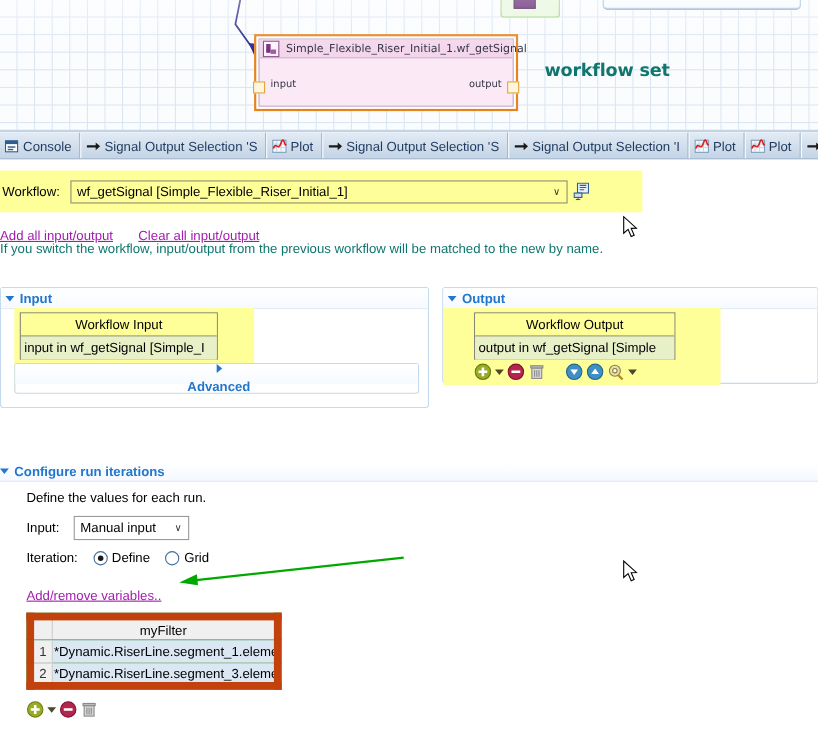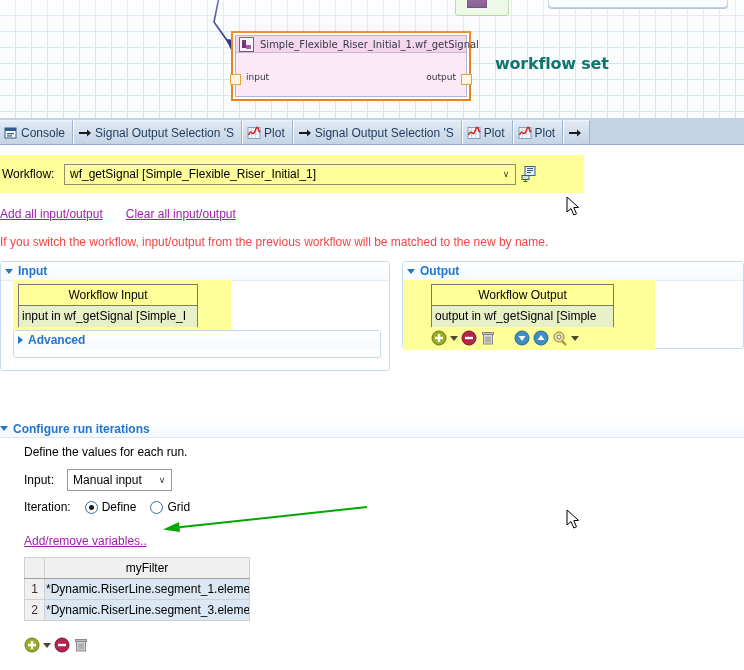--- a/index.html
+++ b/index.html
@@ -260,23 +260,23 @@
     font-size: 12px;
   }
   a.lk {
     color: #a21caf;
     text-decoration: underline;
     cursor: pointer;
   }
 
   .hint {
     position: absolute;
-    left: 0px; top: 90px;
-    font-size: 12px;
-    color: #ef4444;
+    left: 0px; top: 74px;
+    font-size: 12px;
+    color: #0f766e;
   }
 
   
   .group {
     position: absolute;
     border: 1px solid #c5d9ef;
     border-radius: 3px;
     background: #ffffff;
     box-sizing: border-box;
   }
@@ -375,21 +375,21 @@
   .radio.checked .dot::after {
     content: "";
     position: absolute; left: 3px; top: 3px;
     width: 5px; height: 5px; border-radius: 50%;
     background: #1a1a1a;
   }
 
   
   .vtable {
     position: absolute;
-    border: 1px solid #c2410c;
+    border: 7px solid #c2410c;
     border-collapse: collapse;
     background: #22c55e;
     font-size: 12px;
   }
   .vtable th, .vtable td {
     border: 1px solid #d0d0d0;
     padding: 0;
     height: 21px;
     box-sizing: border-box;
   }
@@ -480,20 +480,27 @@
     </div>
 
     <div class="tab">
       <svg class="ti" viewBox="0 0 14 14">
         <path d="M1 7 H10" stroke="#1a1a1a" stroke-width="2"></path>
         <polygon points="9,3.5 13,7 9,10.5" fill="#1a1a1a"></polygon>
       </svg>
       <span>Signal Output Selection 'S</span>
     </div>
 
+    <div class="tab">
+      <svg class="ti" viewBox="0 0 14 14">
+        <path d="M1 7 H10" stroke="#1a1a1a" stroke-width="2"></path>
+        <polygon points="9,3.5 13,7 9,10.5" fill="#1a1a1a"></polygon>
+      </svg>
+      <span>Signal Output Selection 'I</span>
+    </div>
 
     <div class="tab">
       <svg class="ti" viewBox="0 0 14 14">
         <rect x="1" y="1.5" width="12" height="11" fill="#f4f8fc" stroke="#7fa0c0"></rect>
         <path d="M1.5 8 h11 M1.5 5 h11 M4.5 1.8 v10 M8.5 1.8 v10" stroke="#b9cde0" stroke-width="0.7"></path>
         <path d="M1.5 9 C 4 2, 6 12, 8.5 4 S 12 9, 13 5" stroke="#d82020" stroke-width="1.5" fill="none"></path>
       </svg>
       <span>Plot</span>
     </div>
 
@@ -579,21 +586,21 @@
           <svg class="icon-btn" viewBox="0 0 16 16">
             <circle cx="7" cy="7" r="5" fill="#e8e0a8" stroke="#8a7f3a"></circle>
             <circle cx="7" cy="7" r="2" fill="#ffffff" stroke="#8a7f3a"></circle>
             <path d="M10 11 l4 4" stroke="#b08a20" stroke-width="2"></path>
           </svg>
           <span class="caret-dn"></span>
         </div>
       </div>
 
       <div style="position:absolute;left:12px;top:68px;width:366px;height:26px;border:1px solid #c5d9ef;border-radius:3px;background:#ffffff;">
-        <div class="group-head" style="border-bottom:none;">
+        <div class="group-head" style="border-bottom:none;flex-direction:column;">
           <span class="tw"></span>
           <span class="group-title">Advanced</span>
         </div>
       </div>
     </div>
 
     <div class="group" style="left:402px; top:116px; width:342px; height:88px; border-color:#c5d9ef;">
       <div class="group-head hl">
         <span class="tw open"></span>
         <span class="group-title">Output</span>

